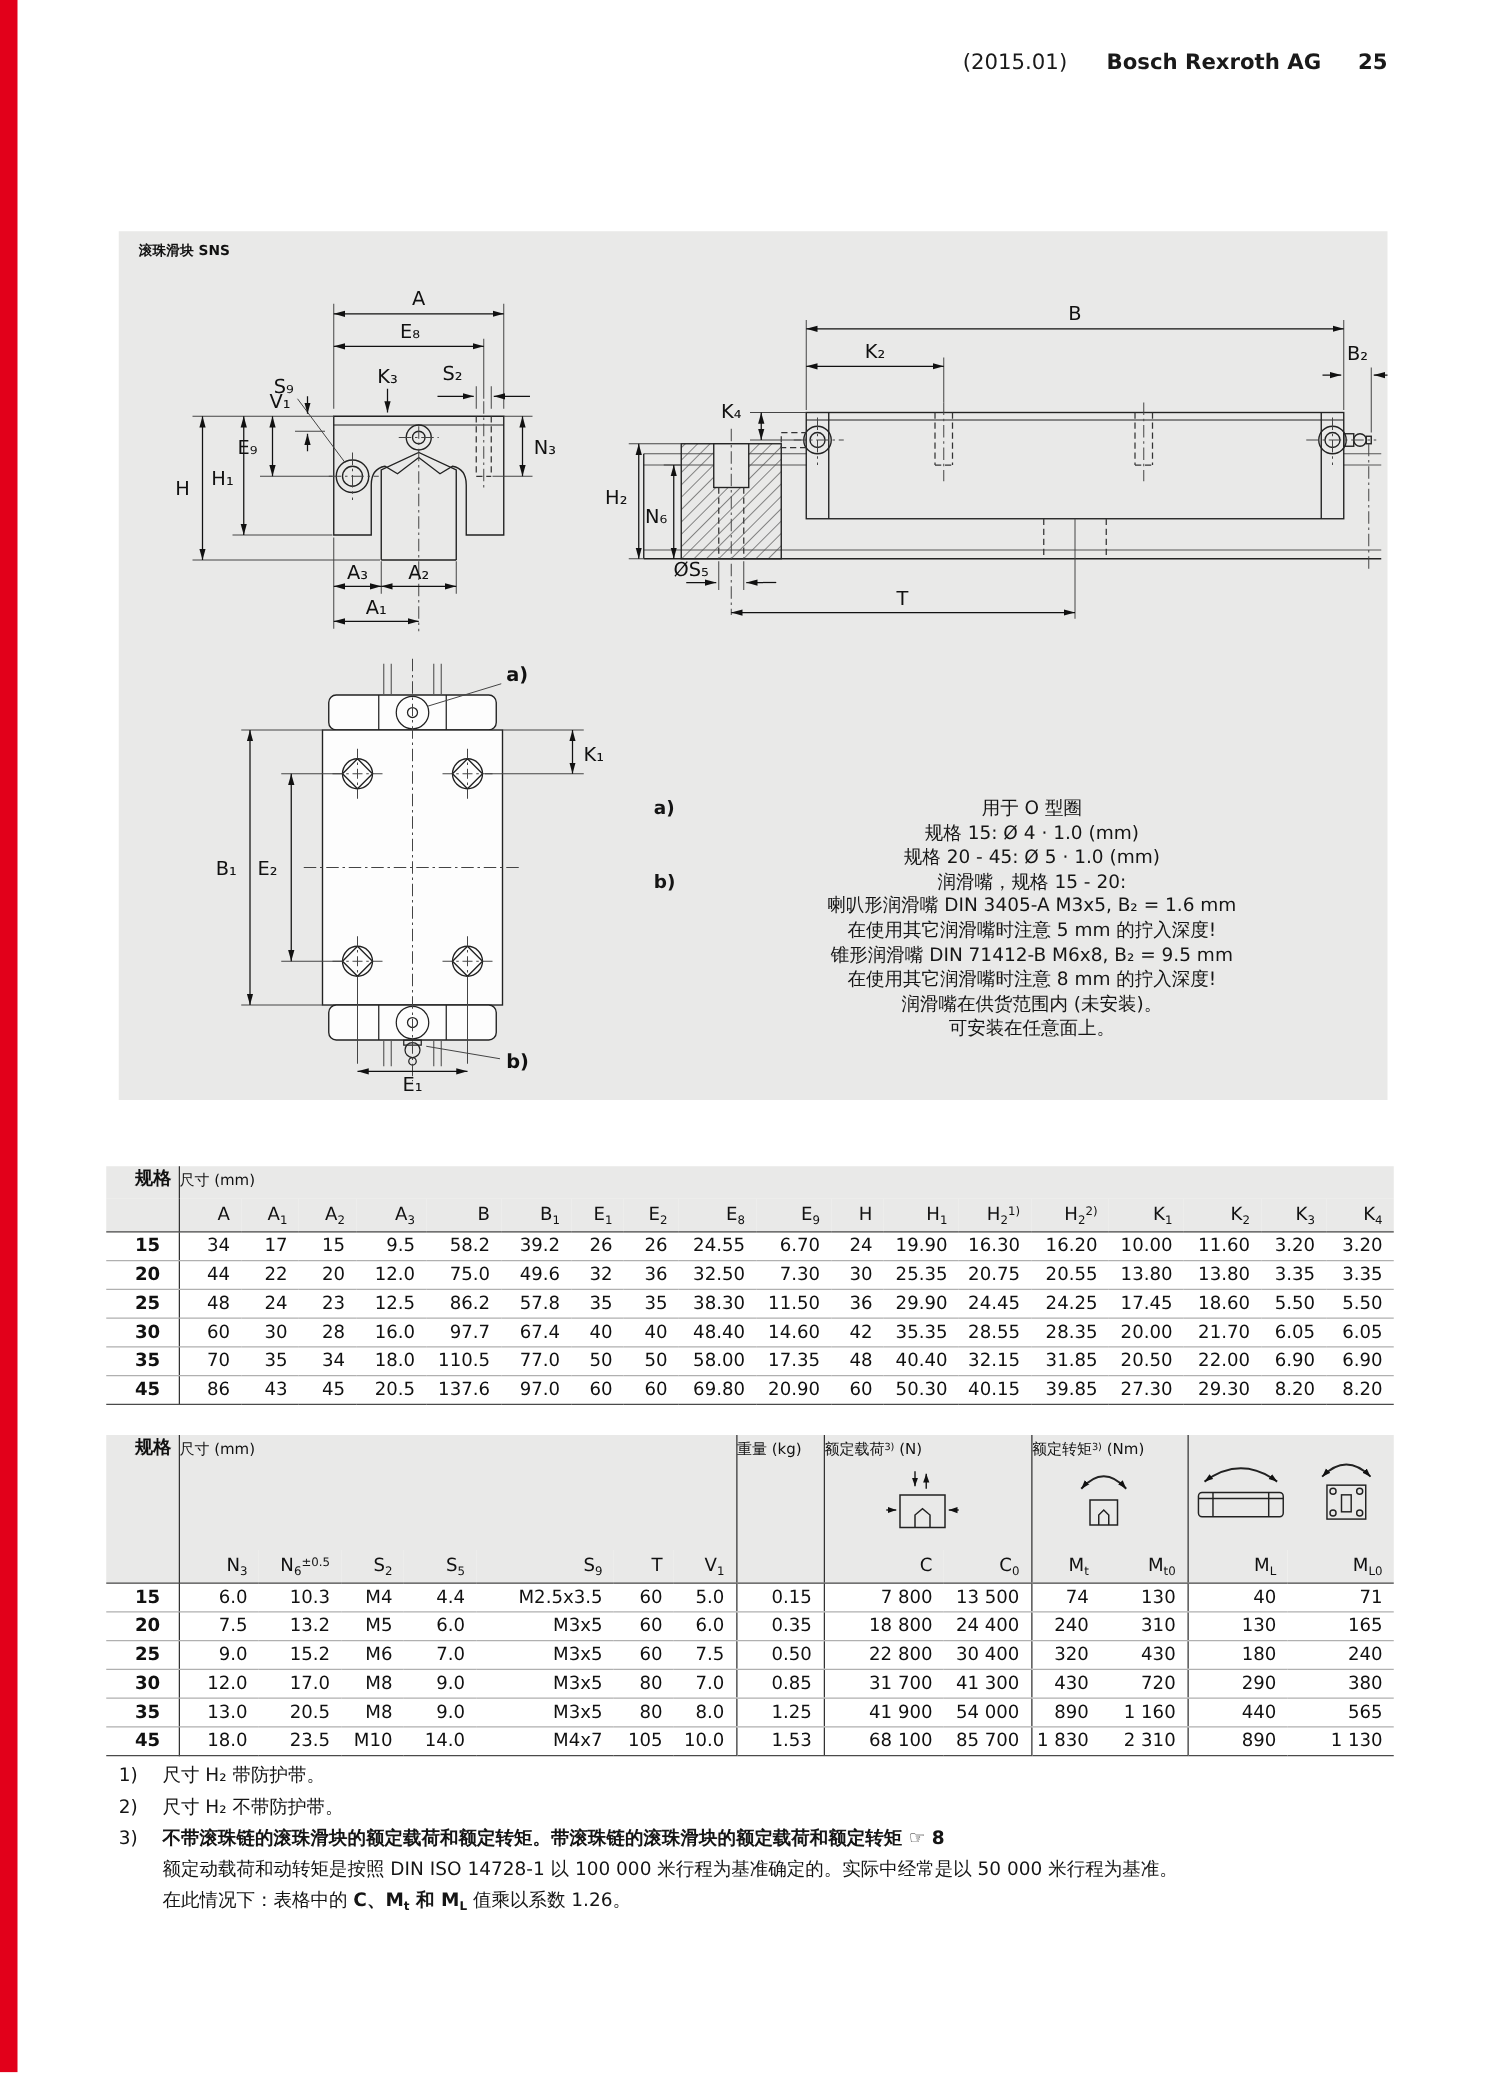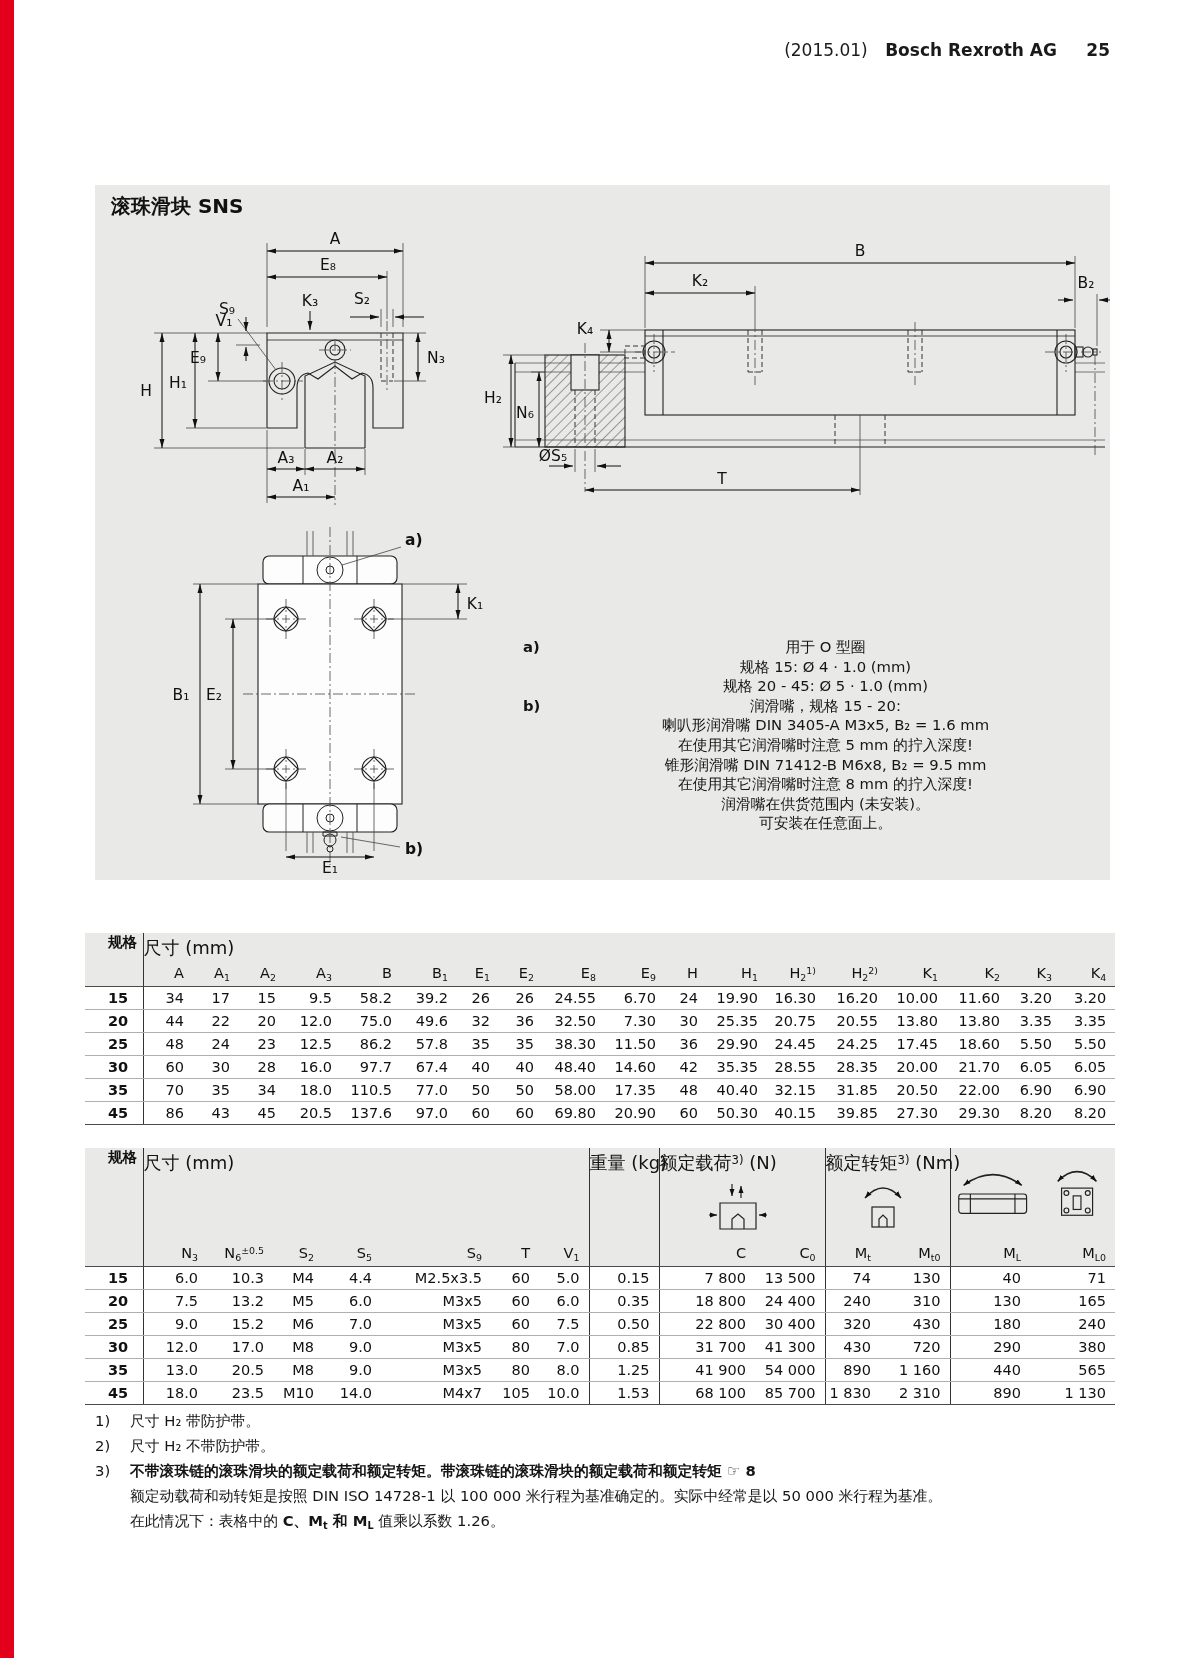--- a/index.html
+++ b/index.html
@@ -1,25 +1,25 @@
 <!DOCTYPE html>
 <html><head>
 <meta charset="utf-8">
 <style>
   html,body{margin:0;padding:0;background:#fff;}
   .page{position:relative;width:1200px;height:1658px;background:#ffffff;overflow:hidden;
         font-family:"DejaVu Sans","Liberation Sans",sans-serif;color:#111;}
   .stripe{position:absolute;left:0;top:0;width:14px;height:1658px;}
   .hdr{position:absolute;top:40px;right:90px;font-size:17px;color:#1a1a1a;white-space:nowrap;}
   .hdr .b{font-weight:bold;}
-  .hdr .gap1{margin-left:12px;}
+  .hdr .gap1{margin-left:26px;}
   .hdr .gap2{margin-left:24px;}
 
   .figbox{position:absolute;left:95px;top:185px;width:1015px;height:695px;background:#e9e9e8;}
-  .figtitle{position:absolute;left:16px;top:8px;font-size:20px;font-weight:bold;}
+  .figtitle{position:absolute;left:16px;top:8px;font-size:11px;font-weight:bold;}
   .fig-svg{position:absolute;}
   svg text{font-family:"DejaVu Sans",sans-serif;font-size:15.5px;fill:#111;}
   svg text.bold{font-weight:bold;}
 
   .notes{position:absolute;left:428px;top:452px;width:575px;font-size:14.8px;line-height:19.6px;color:#151515;}
   .note{display:flex;}
   .note .nl{width:30px;font-weight:bold;flex:0 0 30px;}
   .note .nt{flex:1;text-align:center;}
 
   table.t{position:absolute;border-collapse:collapse;table-layout:fixed;}
@@ -29,21 +29,21 @@
   table.t td.size{text-align:left;padding-left:23px;font-weight:bold;border-right:1px solid #333;}
   table.t .gl{border-left:1px solid #333;}
   table.t tbody td{border-bottom:1px solid #b0b0b0;}
   table.t tbody tr:last-child td{border-bottom:1px solid #4a4a4a;}
   table.t tr.colshead td{border-bottom:1px solid #4a4a4a;height:26px;}
   table.t tr.bandrow td{vertical-align:top;}
   #t1{left:85px;top:933px;width:1030px;}
   #t1 tr.bandrow td{height:26px;}
   #t2{left:85px;top:1148px;width:1030px;}
   #t2 tr.bandrow td{height:92px;}
-  .bt{font-size:18px;text-align:left;padding:3px 0 0 0;white-space:nowrap;}
+  .bt{font-size:12px;text-align:left;padding:3px 0 0 0;white-space:nowrap;}
   .ic{display:flex;justify-content:center;margin-top:6px;}
   .ic2{display:flex;gap:14px;justify-content:center;align-items:flex-end;margin-top:16px;}
   sub{font-size:0.65em;line-height:0;position:relative;vertical-align:baseline;top:0.35em;}
   sup{font-size:0.65em;line-height:0;position:relative;vertical-align:baseline;top:-0.45em;}
 
   .fnotes{position:absolute;left:95px;top:1408px;width:1015px;font-size:14.8px;color:#151515;}
   .fn-row{display:flex;line-height:25px;}
   .fn-num{flex:0 0 35px;}
   .fn-text{flex:1;white-space:nowrap;}
   .bold{font-weight:bold;}

